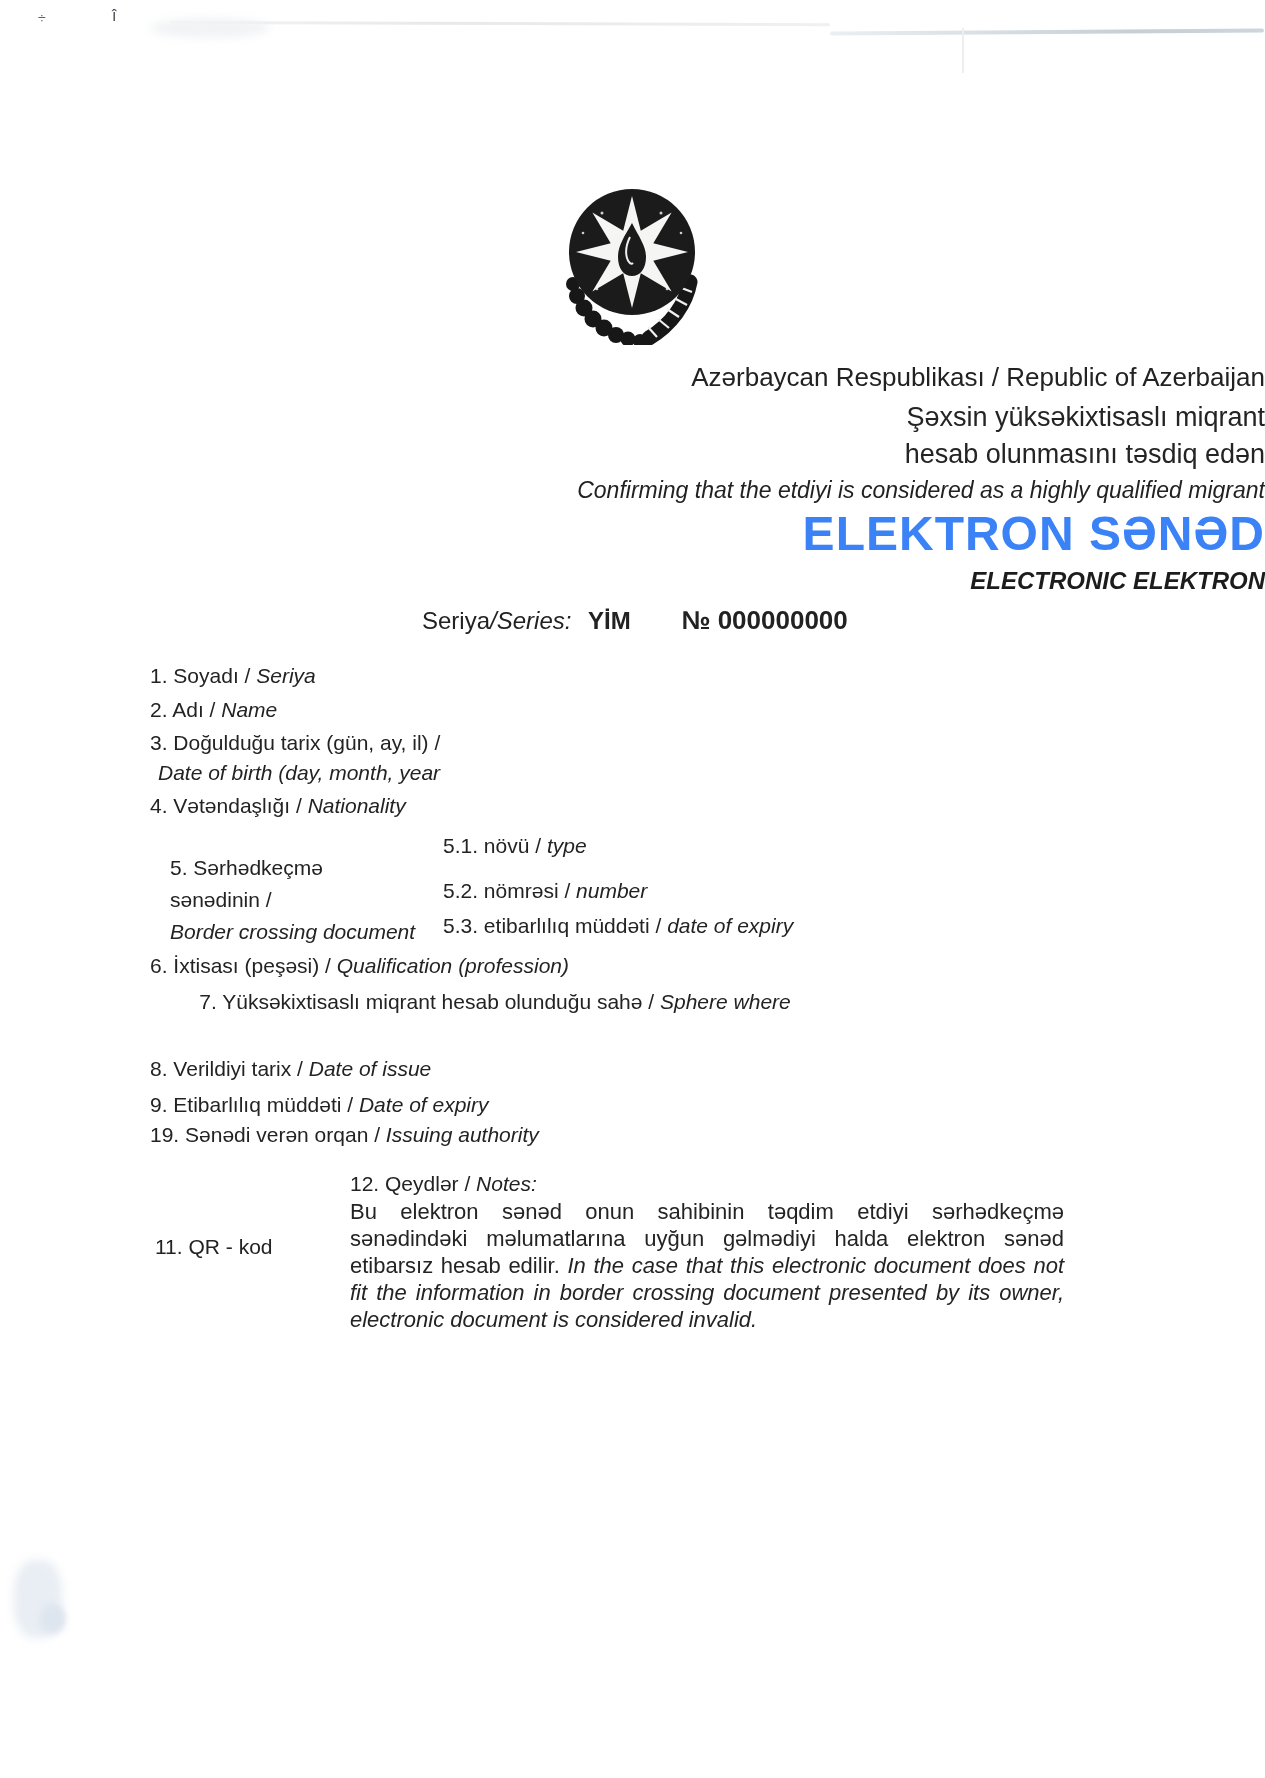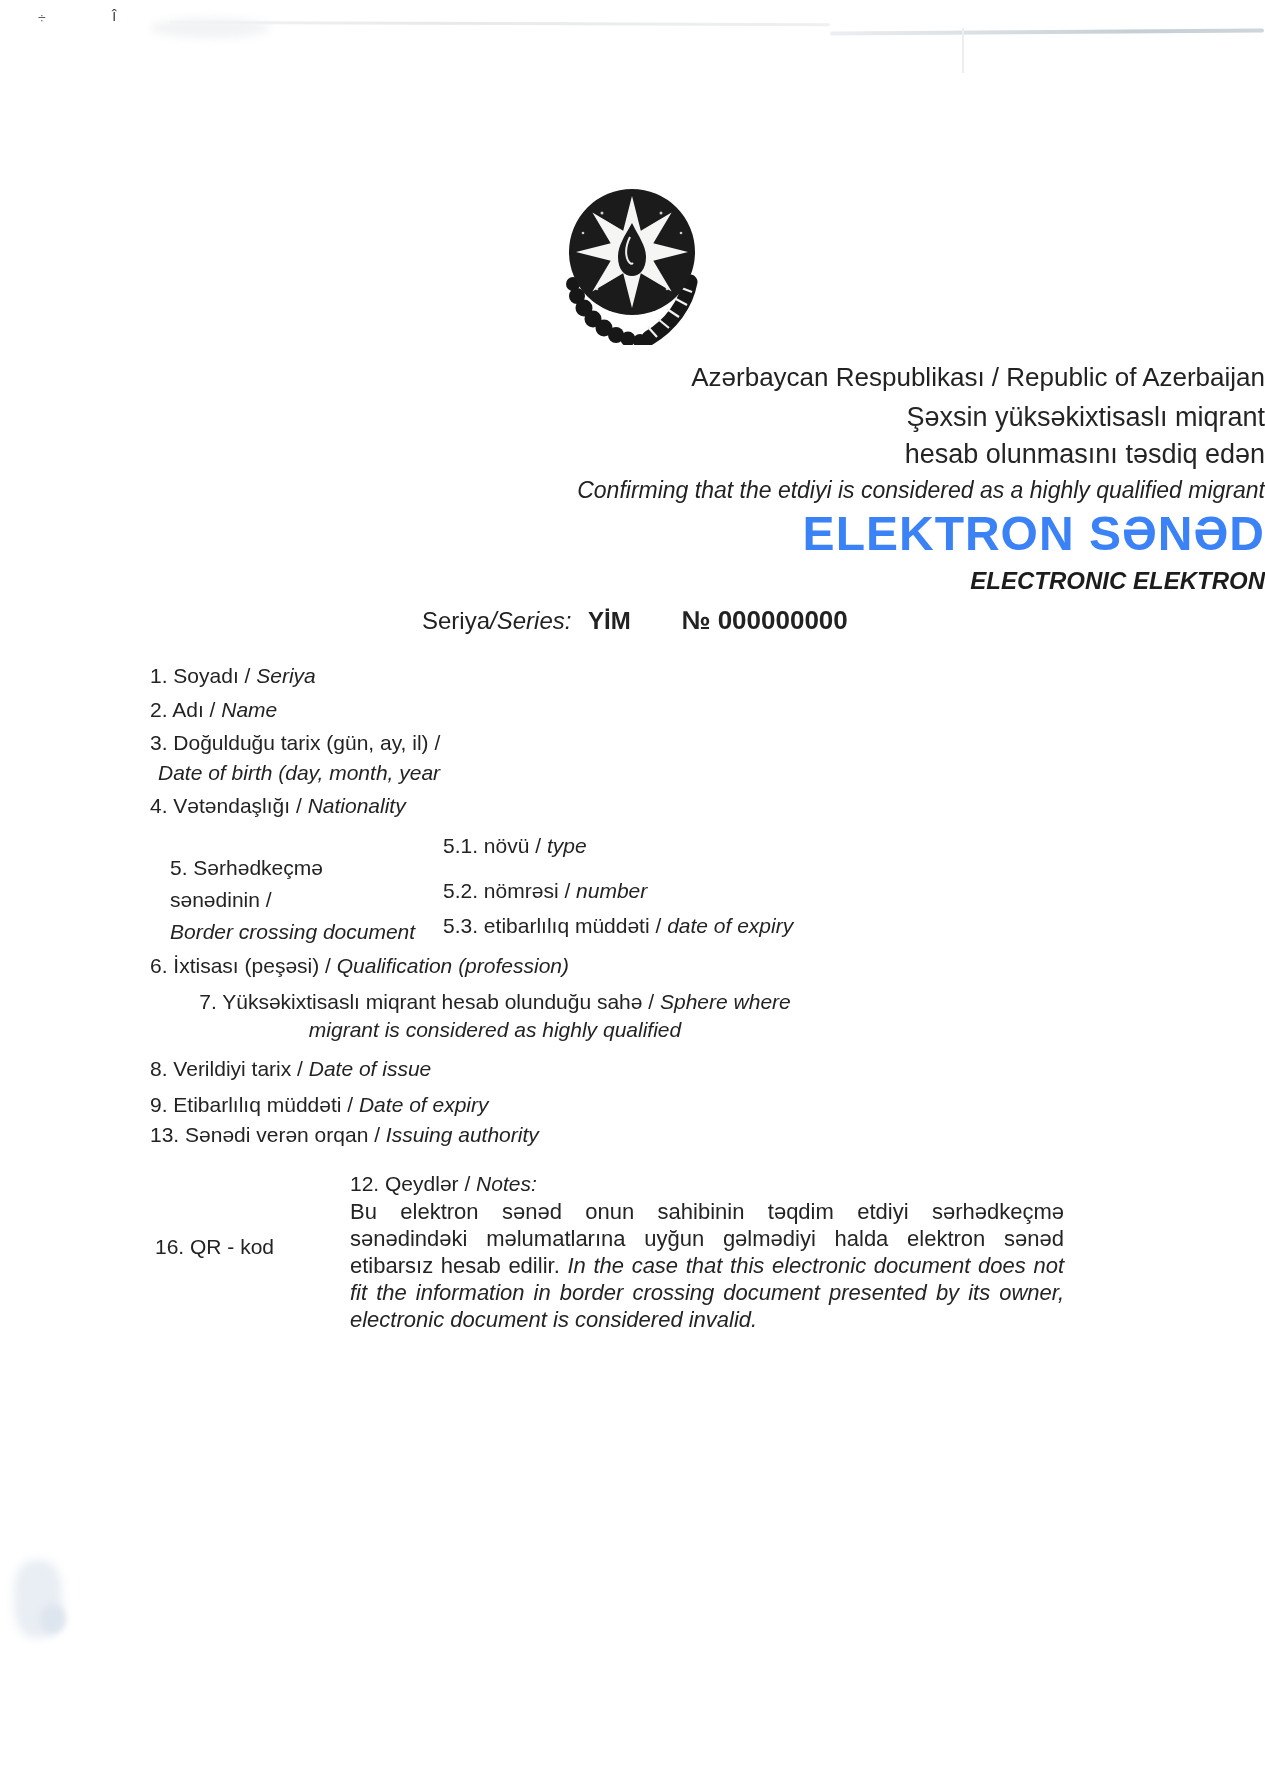--- a/index.html
+++ b/index.html
@@ -149,43 +149,42 @@
 </div>
 
 <div class="item" style="left:150px; top:953px;">
   <span>6. İxtisası (peşəsi) /</span>
   <span class="it">Qualification (profession)</span>
 </div>
 
 <div class="item f7" style="left:150px; top:988px;text-align:center;">
   <span>7. Yüksəkixtisaslı miqrant hesab olunduğu sahə /</span>
   <span class="it">Sphere where</span>
-  <div class="it">migrant is considered as highly qualified</div>
 </div>
 
 <div class="item" style="left:150px; top:1056px;">
   <span>8. Verildiyi tarix /</span>
   <span class="it">Date of issue</span>
 </div>
 
 <div class="item" style="left:150px; top:1092px;">
   <span>9. Etibarlılıq müddəti /</span>
   <span class="it">Date of expiry</span>
 </div>
 
 <div class="item" style="left:150px; top:1122px;">
-  <span>13. Sənədi verən orqan /</span>
+  <span>19. Sənədi verən orqan /</span>
   <span class="it">Issuing authority</span>
 </div>
 
 <div class="notehead" style="top:1172px;">
   <span>12. Qeydlər /</span>
   <span class="it">Notes:</span>
 </div>
 
 <div class="noteblock" style="top:1198px;">
   <span>Bu elektron sənəd onun sahibinin təqdim etdiyi sərhədkeçmə sənədindəki məlumatlarına uyğun gəlmədiyi halda elektron sənəd etibarsız hesab edilir.</span>
   <span class="it">In the case that this electronic document does not fit the information in border crossing document presented by its owner, electronic document is considered invalid.</span>
 </div>
 
 <div class="item" style="left:155px; top:1234px;">
-  <span>16. QR - kod</span>
+  <span>11. QR - kod</span>
 </div>
 
 </body></html>

